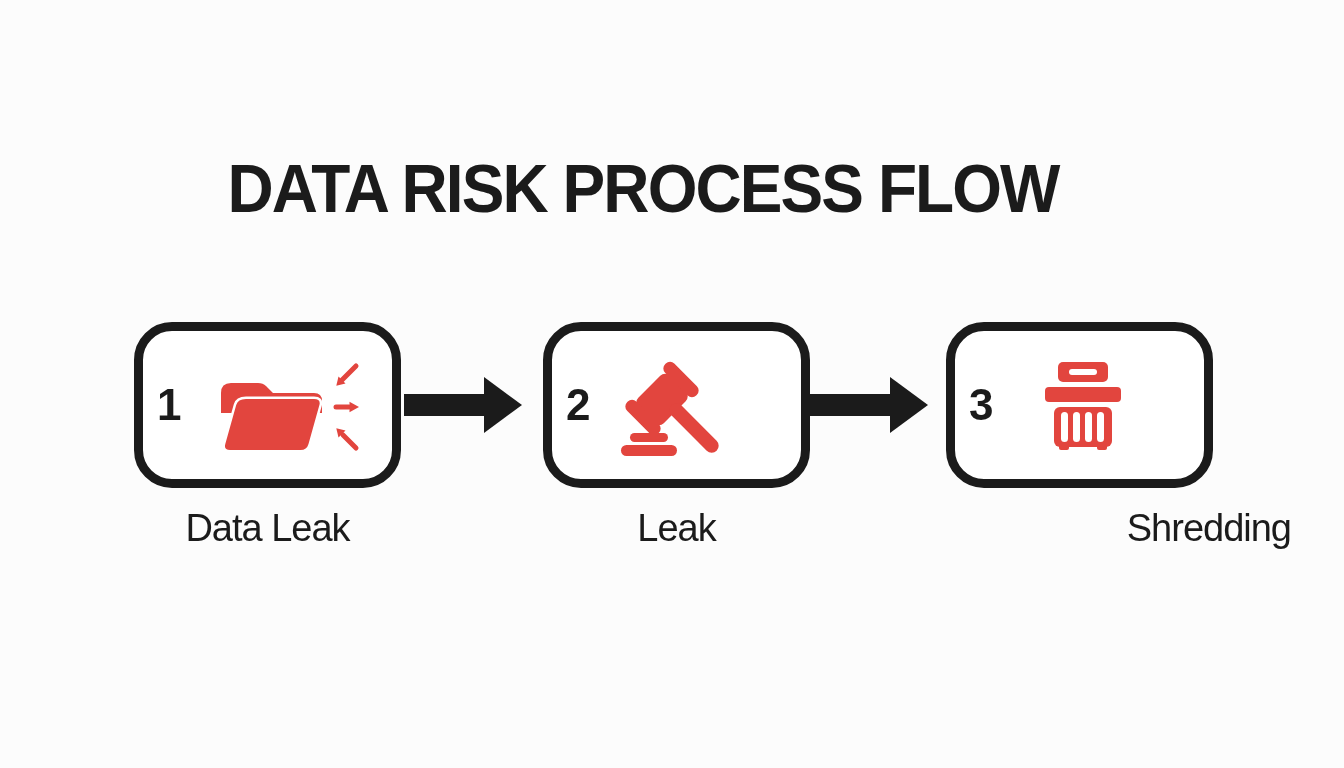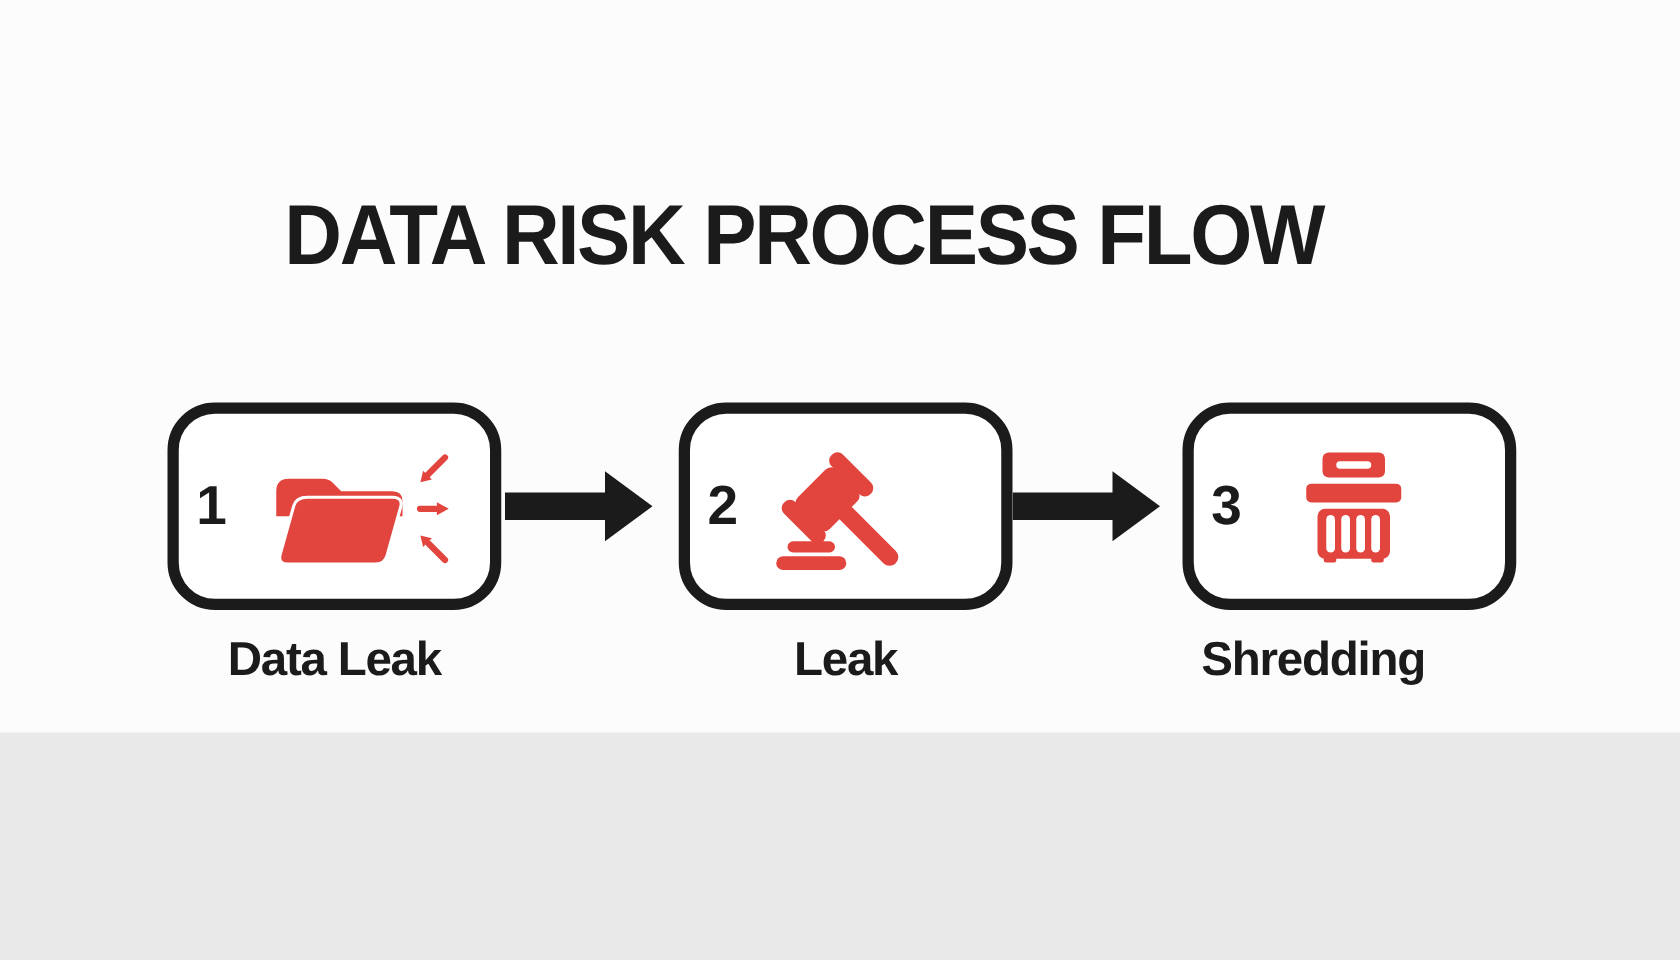--- a/index.html
+++ b/index.html
@@ -10,21 +10,21 @@
   }
   * { box-sizing: border-box; }
   html, body { margin: 0; padding: 0; }
   body {
     background: #e9e9e9;
     font-family: "Liberation Sans", sans-serif;
   }
   .canvas {
     position: relative;
     width: 1344px;
-    height: 586px;
+    height: 768px;
     background: var(--background);
     overflow: hidden;
   }
 
   
   .title {
     position: absolute;
     top: 154px;
     left: 643px;
     margin: 0;
@@ -73,28 +73,28 @@
   .step-2 .step-icon { left: 64px; }
   .step-3 .step-icon { left: 86px; }
 
   
   .step-label {
     position: absolute;
     top: 509px;
     width: 347px;
     text-align: center;
     font-size: 38px;
-    font-weight: bold;
+    font-weight: normal;
     letter-spacing: -1px;
     line-height: 1;
     color: var(--ink);
   }
   .label-1 { left: 94px; }
   .label-2 { left: 503px; }
-  .label-3 { left: 877px; }
+  .label-3 { left: 944px; text-align: right; }
 
   
   .flow-arrow {
     position: absolute;
     top: 375px;
     width: 118px;
     height: 60px;
     display: flex;
   }
   .arrow-1 { left: 404px; }

